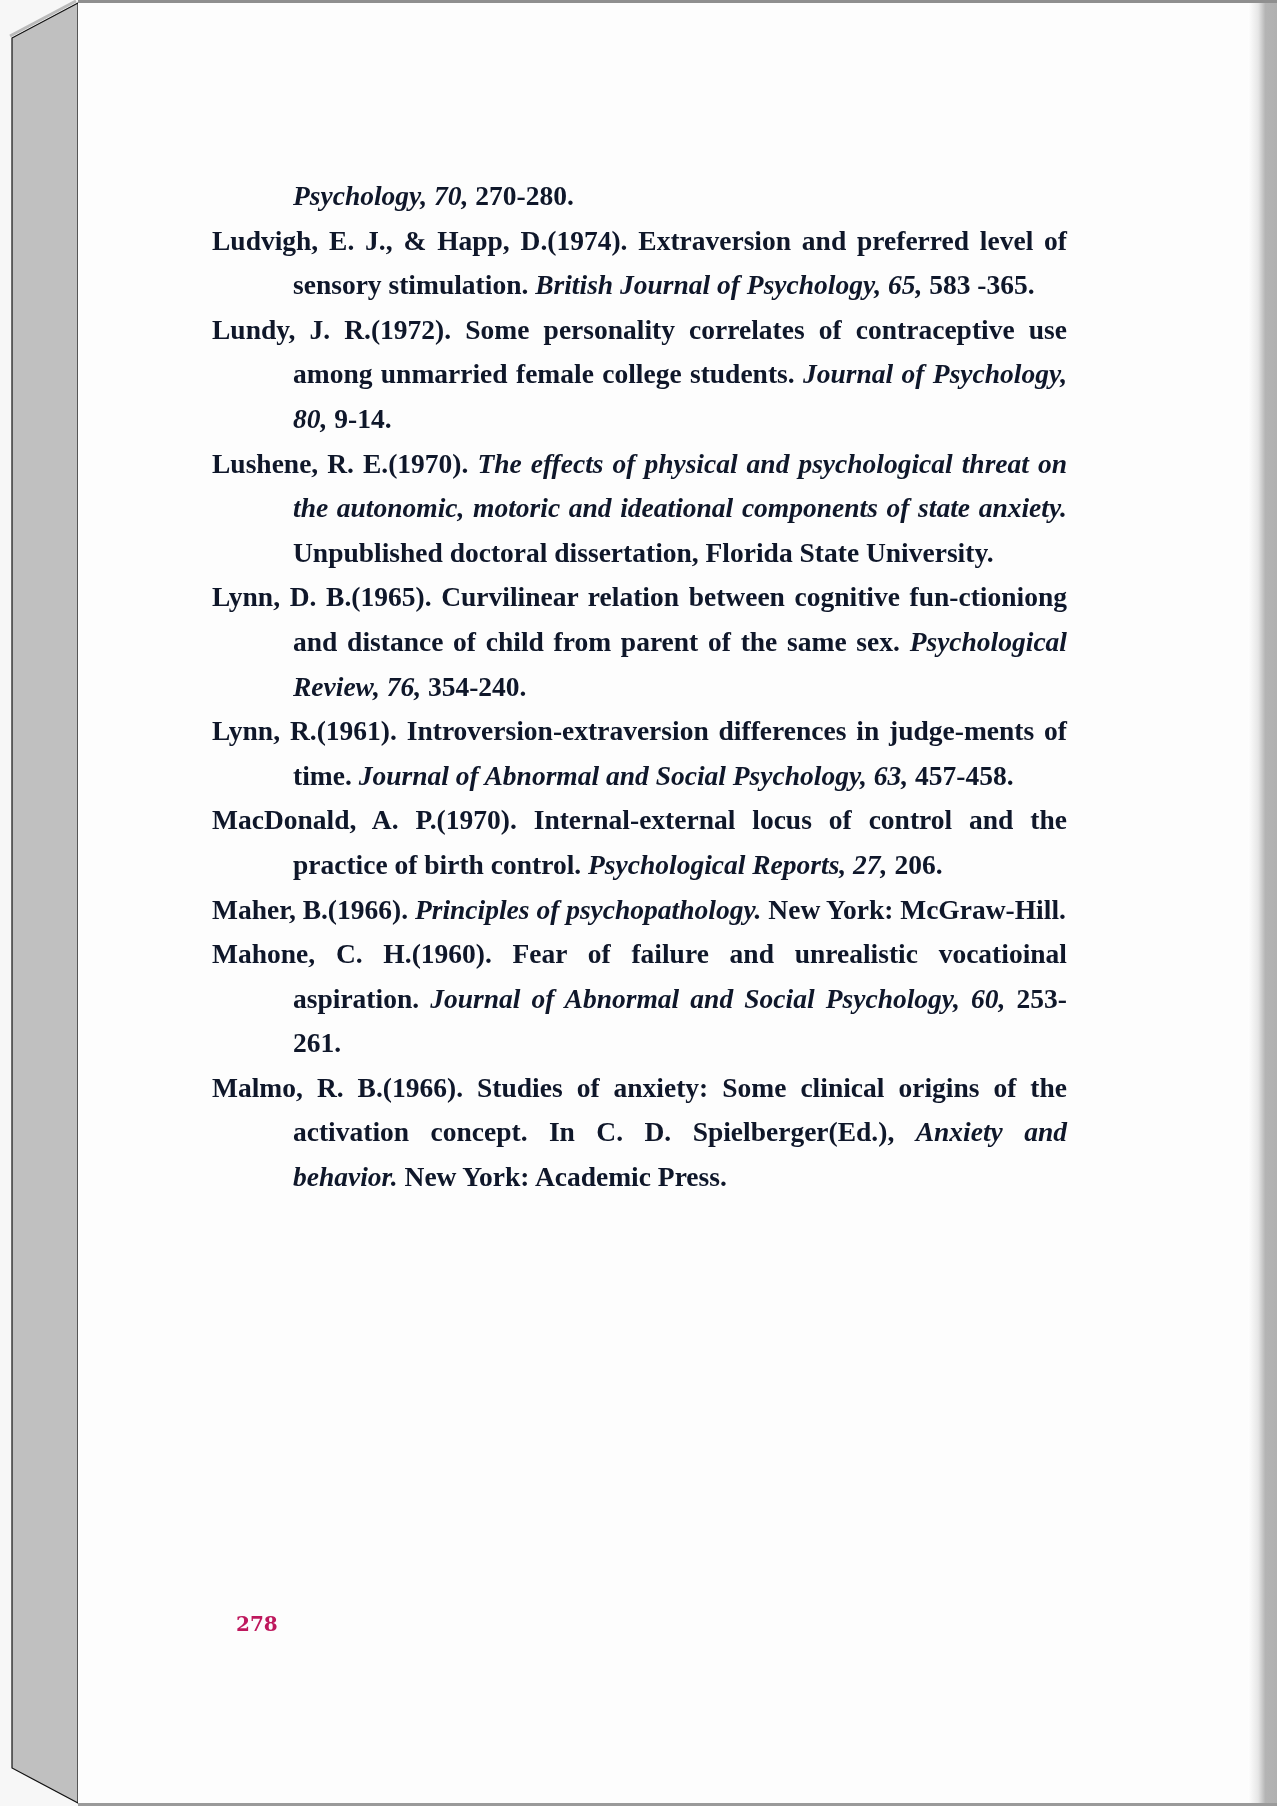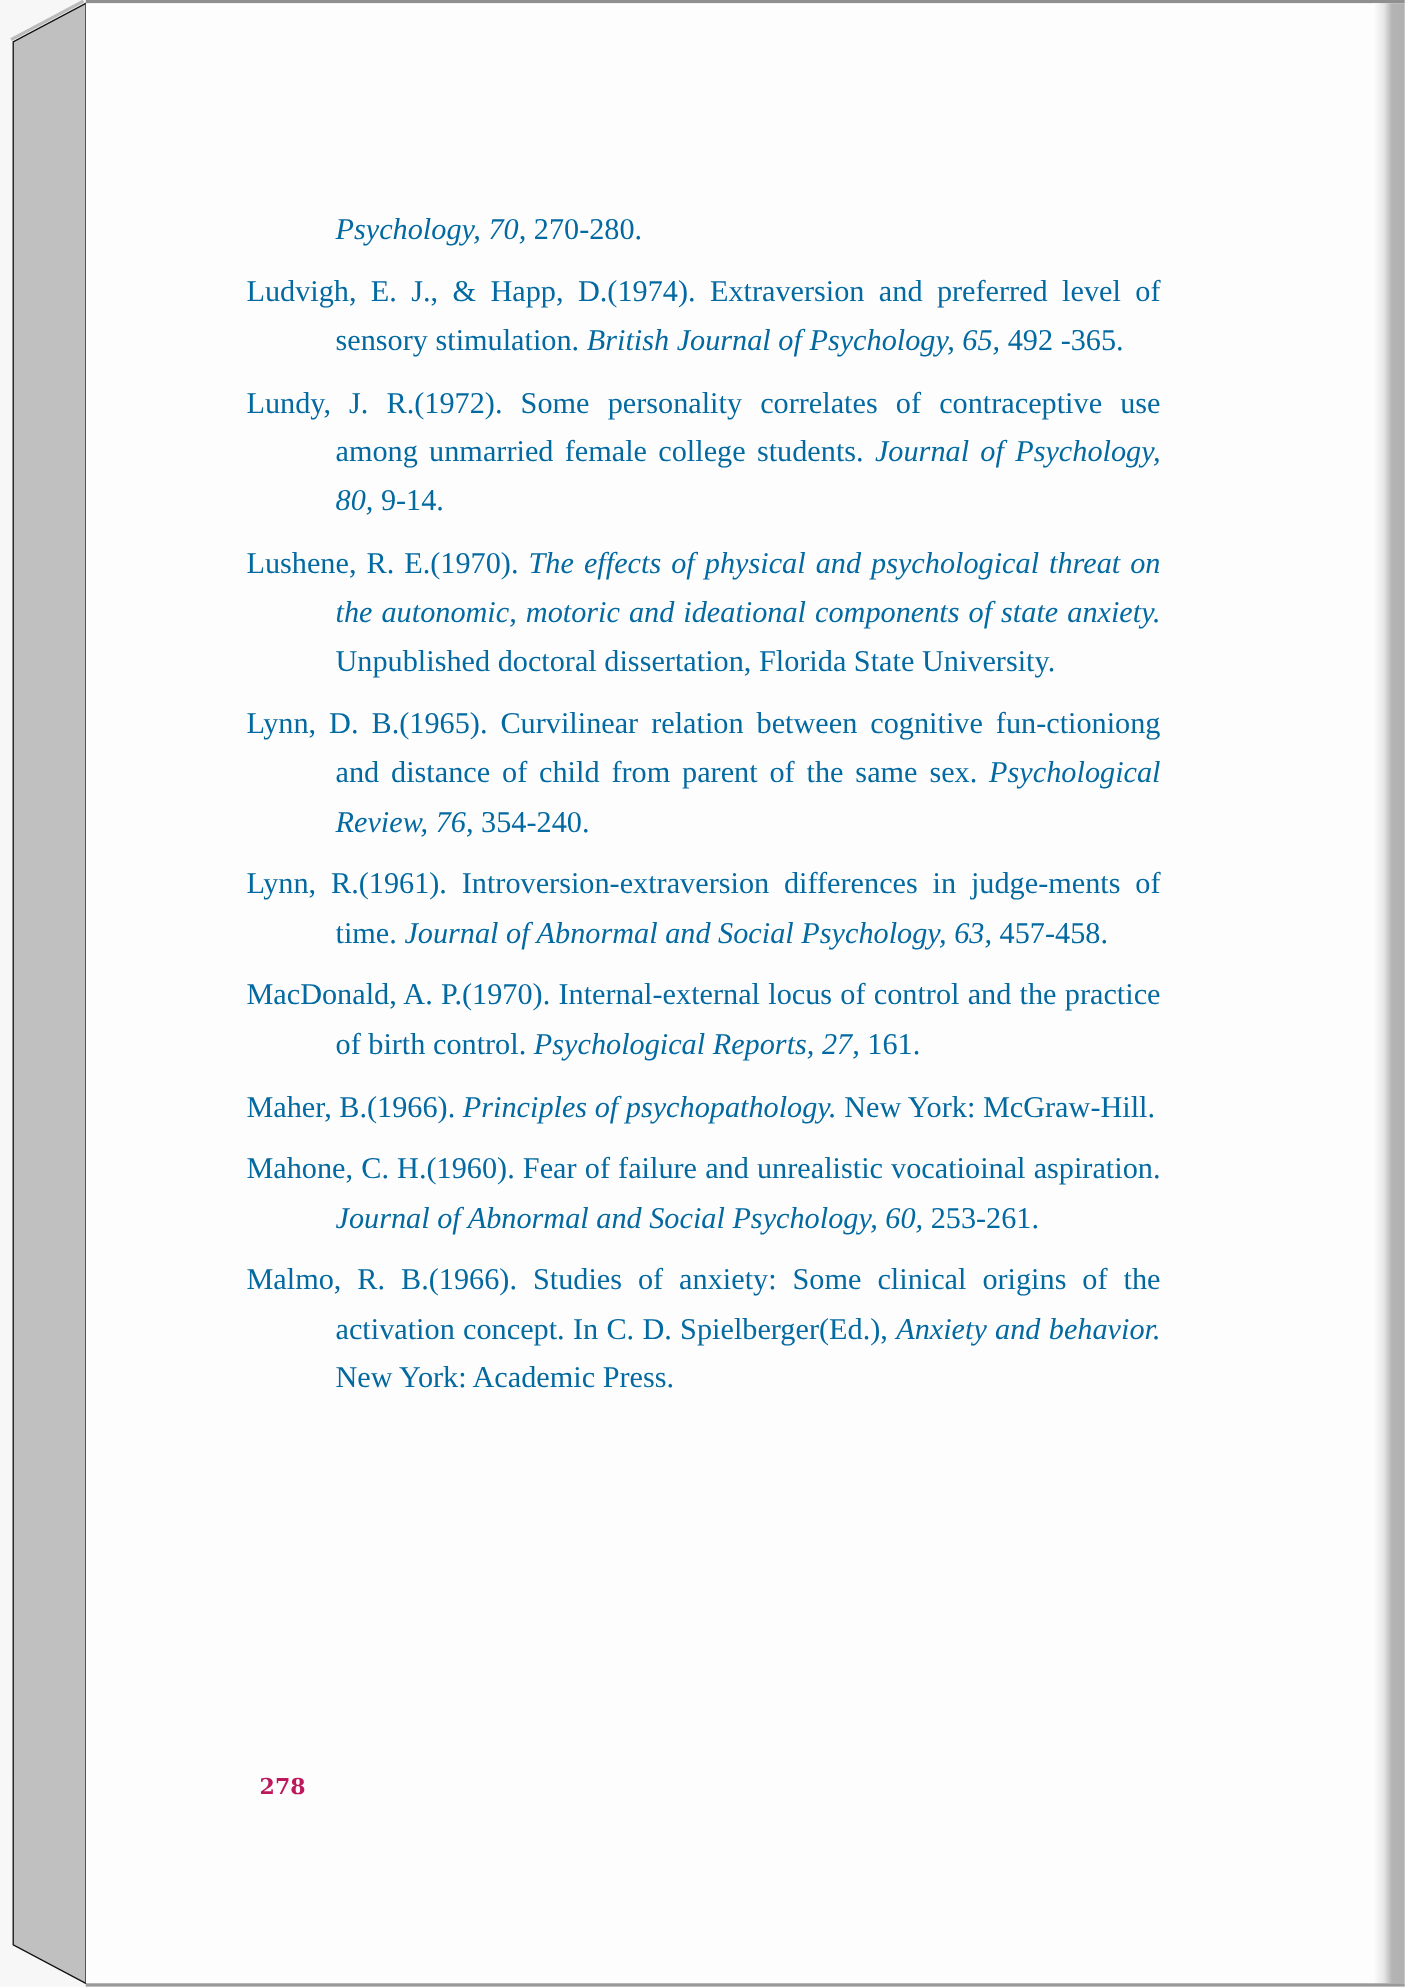--- a/index.html
+++ b/index.html
@@ -4,46 +4,46 @@
 <style>
   html, body { margin:0; padding:0; }
   body { width:1277px; height:1806px; background:#f7f7f7; position:relative; overflow:hidden; font-family:"DejaVu Serif", "Liberation Serif", serif; }
   .spine { position:absolute; left:0; top:0; width:1277px; height:1806px; }
   .page { position:absolute; left:78px; top:3px; width:1175px; height:1800px; background:#fdfdfd; }
   .top-line { position:absolute; left:78px; top:0; width:1199px; height:3px; background:#8f8f8f; }
   .bottom-line { position:absolute; left:78px; top:1803px; width:1199px; height:3px; background:#9a9a9a; }
   .right-edge { position:absolute; left:1248px; top:3px; width:29px; height:1800px;
     background:linear-gradient(to right, #ffffff 0%, #e6e6e6 35%, #b4b4b4 60%, #b0b0b0 100%); }
   .text-area { position:absolute; left:212px; top:174px; width:855px; }
-  .entry { font-family:"Liberation Serif", serif; font-size:27.5px; line-height:44.6px; color:#0369a1;
-    text-align:justify; text-align-last:left; padding-left:81px; text-indent:-81px; margin:12px; }
+  .entry { font-family:"Liberation Serif", serif; font-size:27.5px; line-height:44.6px; color:#0f172a;
+    text-align:justify; text-align-last:left; padding-left:81px; text-indent:-81px; margin:0;font-weight:bold; }
   .entry.cont { text-indent:0; }
   .entry i { font-style:italic; }
   .page-number { position:absolute; left:236px; top:1612px; font-family:"DejaVu Serif", serif; font-weight:bold; font-size:20px; color:#be185d; }
 </style>
 </head>
 <body>
 
 <svg class="spine" width="1277" height="1806" viewBox="0 0 1277 1806">
   <polygon points="12,38 78,3 78,1803 12,1768" fill="#c0c0c0" stroke="#111" stroke-width="1.2"></polygon>
   <polyline points="10,36 76,1" fill="none" stroke="#bbb" stroke-width="3"></polyline>
 </svg>
 <div class="top-line"></div>
 <div class="page"></div>
 <div class="right-edge"></div>
 <div class="bottom-line"></div>
 
 <div class="text-area">
   <p class="entry cont" id="cont"><i>Psychology, 70,</i><span> 270-280.</span></p>
   <div id="refs">
-      <p class="entry"><span>Ludvigh, E. J., &amp; Happ, D.(1974). Extraversion and preferred level of sensory stimulation. </span><i>British Journal of Psychology, 65,</i><span> 492 -365.</span></p>
+      <p class="entry"><span>Ludvigh, E. J., &amp; Happ, D.(1974). Extraversion and preferred level of sensory stimulation. </span><i>British Journal of Psychology, 65,</i><span> 583 -365.</span></p>
       <p class="entry"><span>Lundy, J. R.(1972). Some personality correlates of contraceptive use among unmarried female college students. </span><i>Journal of Psychology, 80,</i><span> 9-14.</span></p>
       <p class="entry"><span>Lushene, R. E.(1970). </span><i>The effects of physical and psychological threat on the autonomic, motoric and ideational components of state anxiety.</i><span> Unpublished doctoral dissertation, Florida State University.</span></p>
       <p class="entry"><span>Lynn, D. B.(1965). Curvilinear relation between cognitive fun-ctioniong and distance of child from parent of the same sex. </span><i>Psychological Review, 76,</i><span> 354-240.</span></p>
       <p class="entry"><span>Lynn, R.(1961). Introversion-extraversion differences in judge-ments of time. </span><i>Journal of Abnormal and Social Psychology, 63,</i><span> 457-458.</span></p>
-      <p class="entry"><span>MacDonald, A. P.(1970). Internal-external locus of control and the practice of birth control. </span><i>Psychological Reports, 27,</i><span> 161.</span></p>
+      <p class="entry"><span>MacDonald, A. P.(1970). Internal-external locus of control and the practice of birth control. </span><i>Psychological Reports, 27,</i><span> 206.</span></p>
       <p class="entry"><span>Maher, B.(1966). </span><i>Principles of psychopathology.</i><span> New York: McGraw-Hill.</span></p>
       <p class="entry"><span>Mahone, C. H.(1960). Fear of failure and unrealistic vocatioinal aspiration. </span><i>Journal of Abnormal and Social Psychology, 60,</i><span> 253-261.</span></p>
       <p class="entry"><span>Malmo, R. B.(1966). Studies of anxiety: Some clinical origins of the activation concept. In C. D. Spielberger(Ed.), </span><i>Anxiety and behavior.</i><span> New York: Academic Press.</span></p>
     </div>
 </div>
 
 <div class="page-number">278</div>
 
 </body></html>

